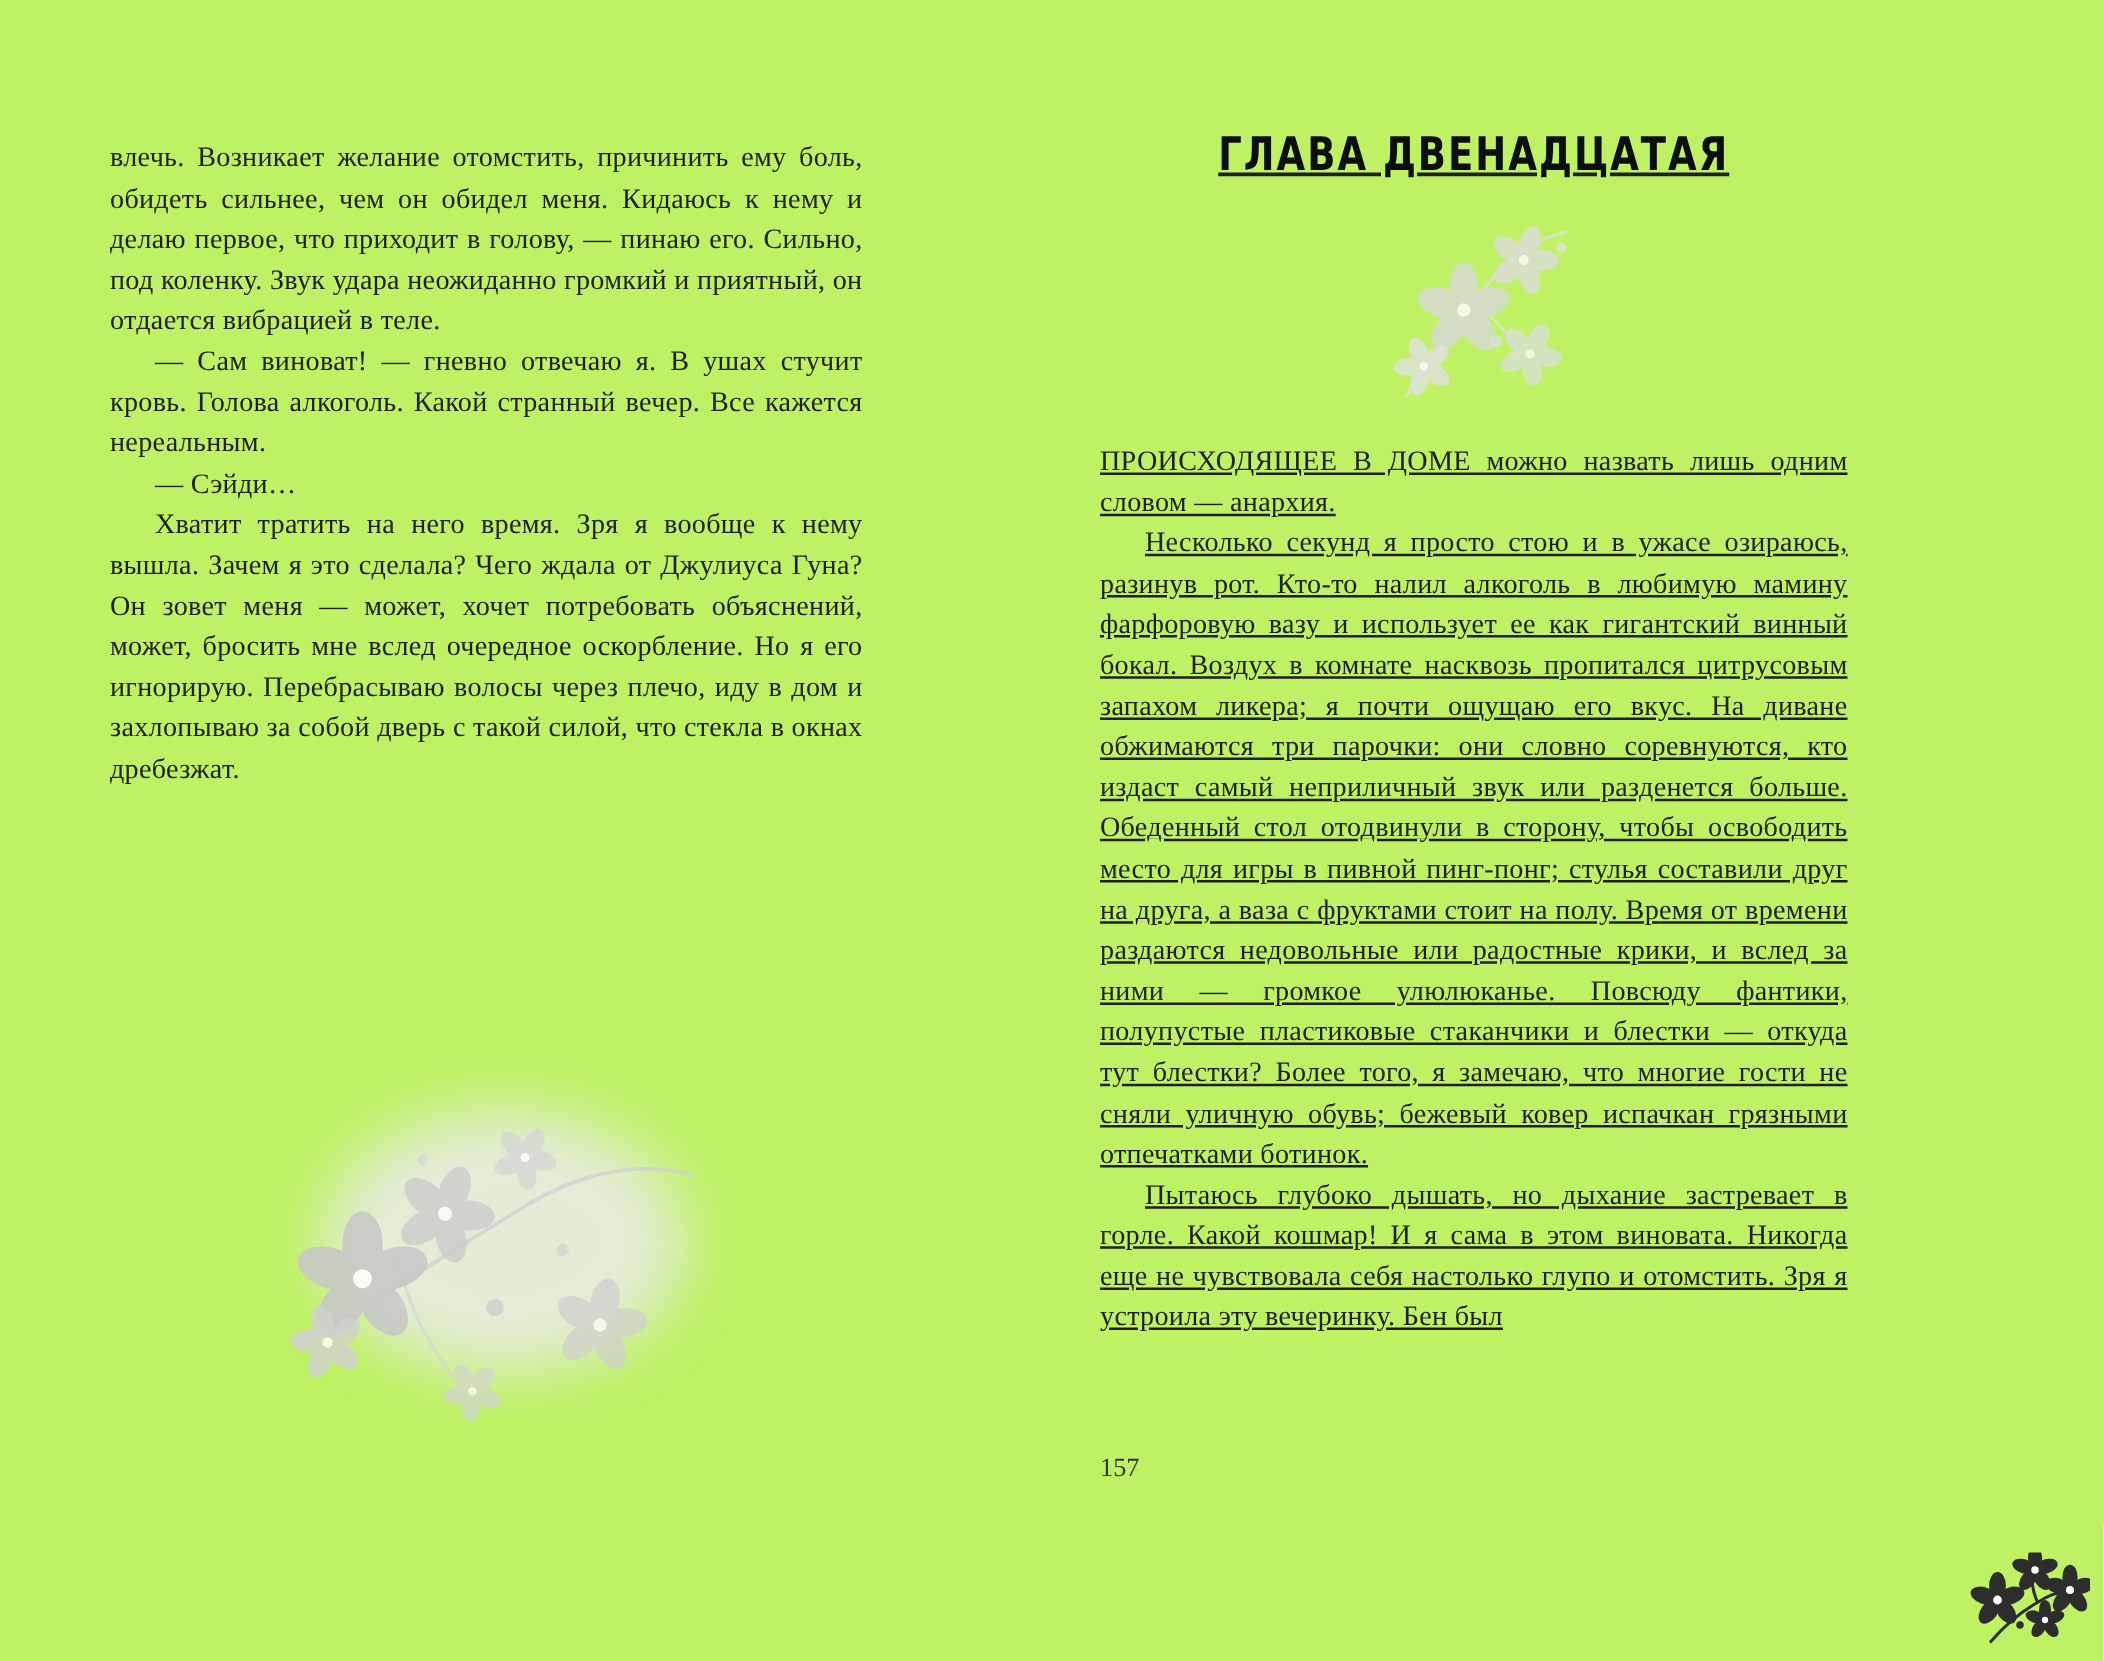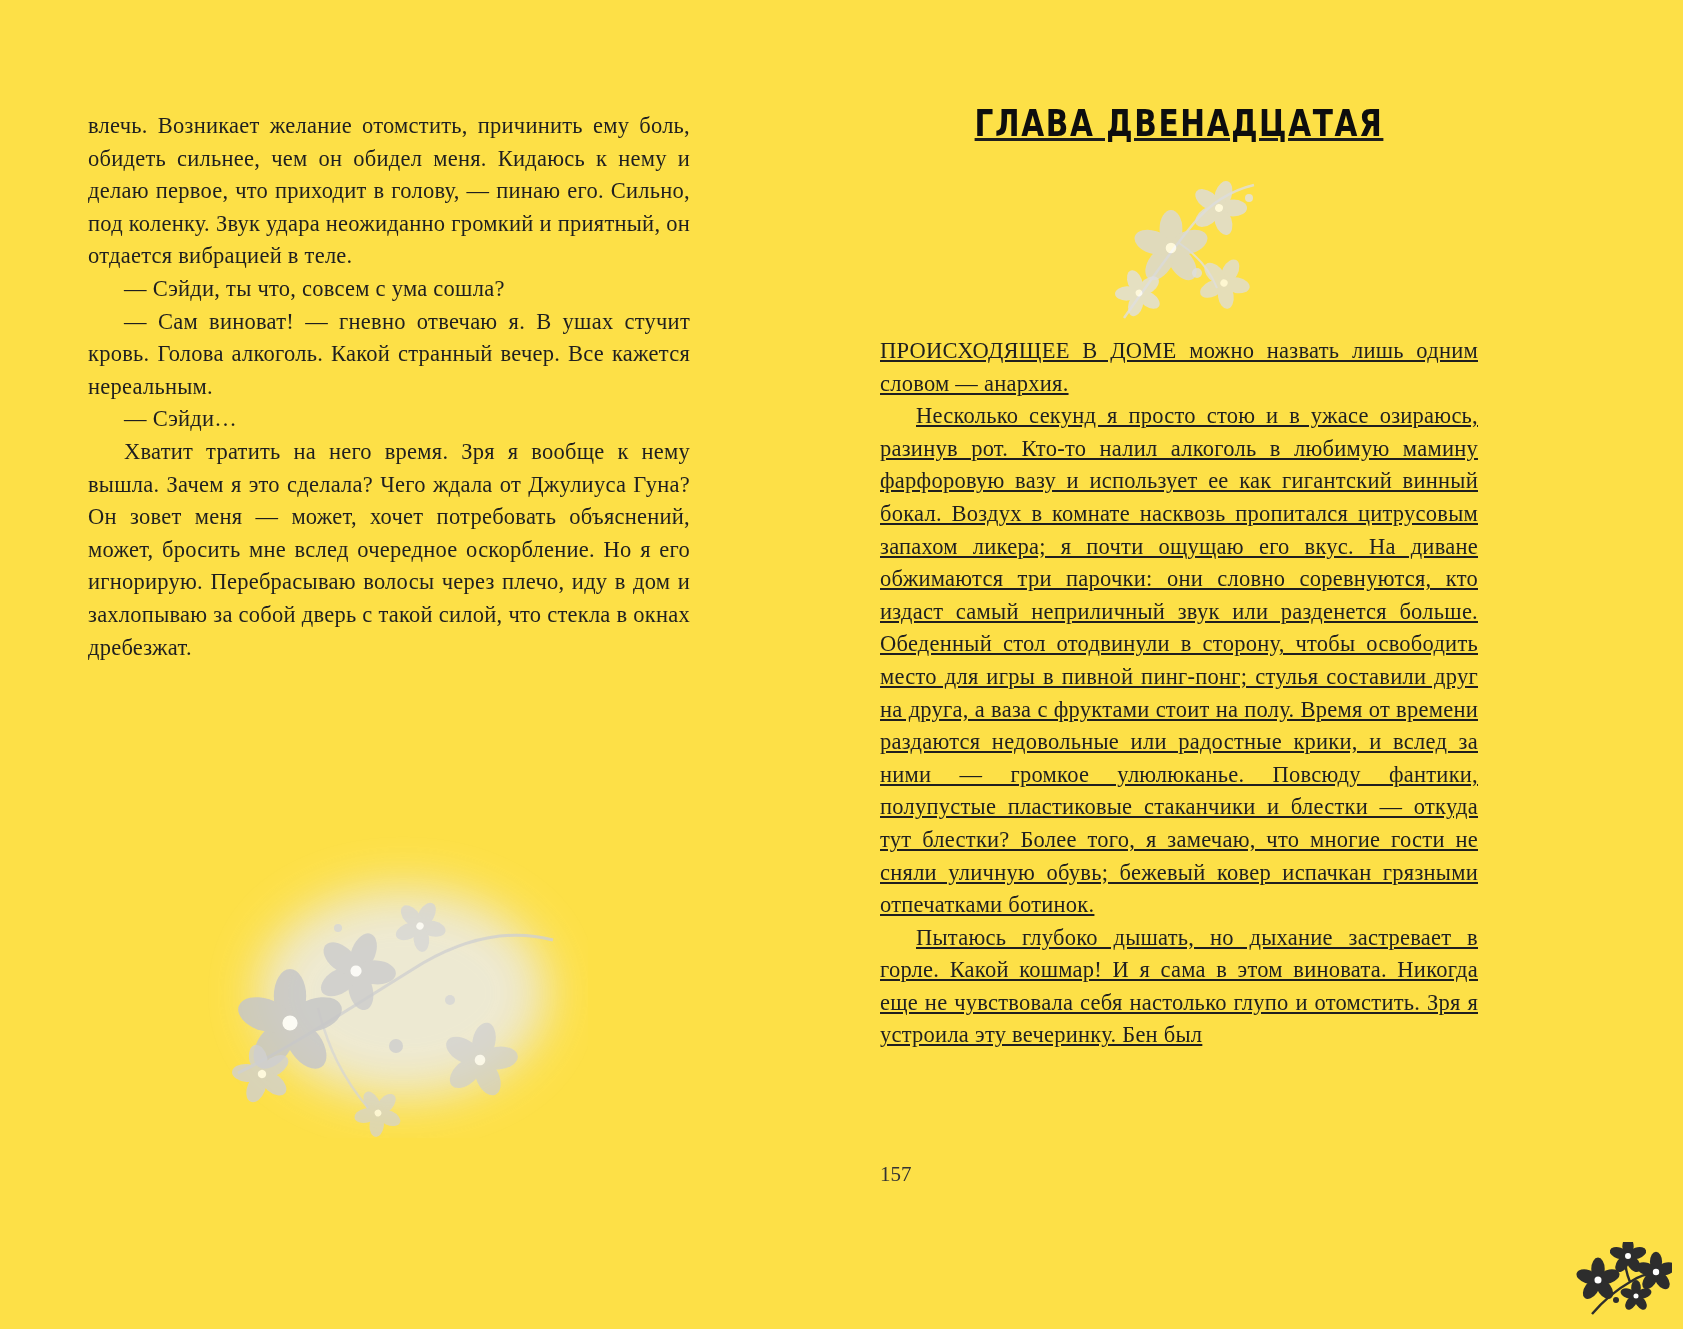--- a/index.html
+++ b/index.html
@@ -4,21 +4,21 @@
 <style>
   * { margin:0; padding:0; box-sizing:border-box; }
   html, body { width:1683px; height:1329px; }
   body {
     background:#ffffff;
     font-family:"Liberation Serif", serif;
     color:#1f1f1f;
     position:relative;
     overflow:hidden;
   }
-  .spread { position:absolute; inset:0; background:#fde047; }
+  .spread { position:absolute; inset:0; background:#bef264; }
 
   .page-text {
     font-size:22.5px;
     line-height:32.6px;
     text-align:justify;
     letter-spacing:0.25px;
   }
   p.para { margin:0; }
   p.para.indent { text-indent:36px; }
 
@@ -44,21 +44,21 @@
     font-family:"DejaVu Sans", sans-serif;
     font-weight:700;
     font-size:37px;
     letter-spacing:2px;
     color:#0e0e0e;
     transform:scaleX(0.8);
     transform-origin:center;
     white-space:nowrap;
   }
   .chapter-flower { display:block; margin:8px auto 0; }
-  .right-text { margin-top:2px; }
+  .right-text { margin-top:20px; }
 
   .page-number {
     position:absolute;
     left:880px; top:1162px;
     width:598px;
     font-size:21px;
     color:#333333;
   }
 
   .corner-flower {
@@ -66,21 +66,20 @@
     left:1576px; top:1242px;
   }
 </style>
 </head>
 <body>
 
 <div class="spread">
 
   <div class="left-text page-text">
       <p class="para">влечь. Возникает желание отомстить, причинить ему боль, обидеть сильнее, чем он обидел меня. Кидаюсь к нему и делаю первое, что приходит в голову, — пинаю его. Сильно, под коленку. Звук удара неожиданно громкий и приятный, он отдается вибрацией в теле.</p>
-      <p class="para indent">— Сэйди, ты что, совсем с ума сошла?</p>
       <p class="para indent">— Сам виноват! — гневно отвечаю я. В ушах стучит кровь. Голова алкоголь. Какой странный вечер. Все кажется нереальным.</p>
       <p class="para indent">— Сэйди…</p>
       <p class="para indent">Хватит тратить на него время. Зря я вообще к нему вышла. Зачем я это сделала? Чего ждала от Джулиуса Гуна? Он зовет меня — может, хочет потребовать объяснений, может, бросить мне вслед очередное оскорбление. Но я его игнорирую. Перебрасываю волосы через плечо, иду в дом и захлопываю за собой дверь с такой силой, что стекла в окнах дребезжат.</p>
     </div>
 
   <svg class="left-flower" width="420" height="330" viewBox="0 0 420 330" aria-hidden="true">
     <defs>
       <filter id="blurL" x="-50%" y="-50%" width="200%" height="200%">
         <feGaussianBlur stdDeviation="24"></feGaussianBlur>
       </filter>

